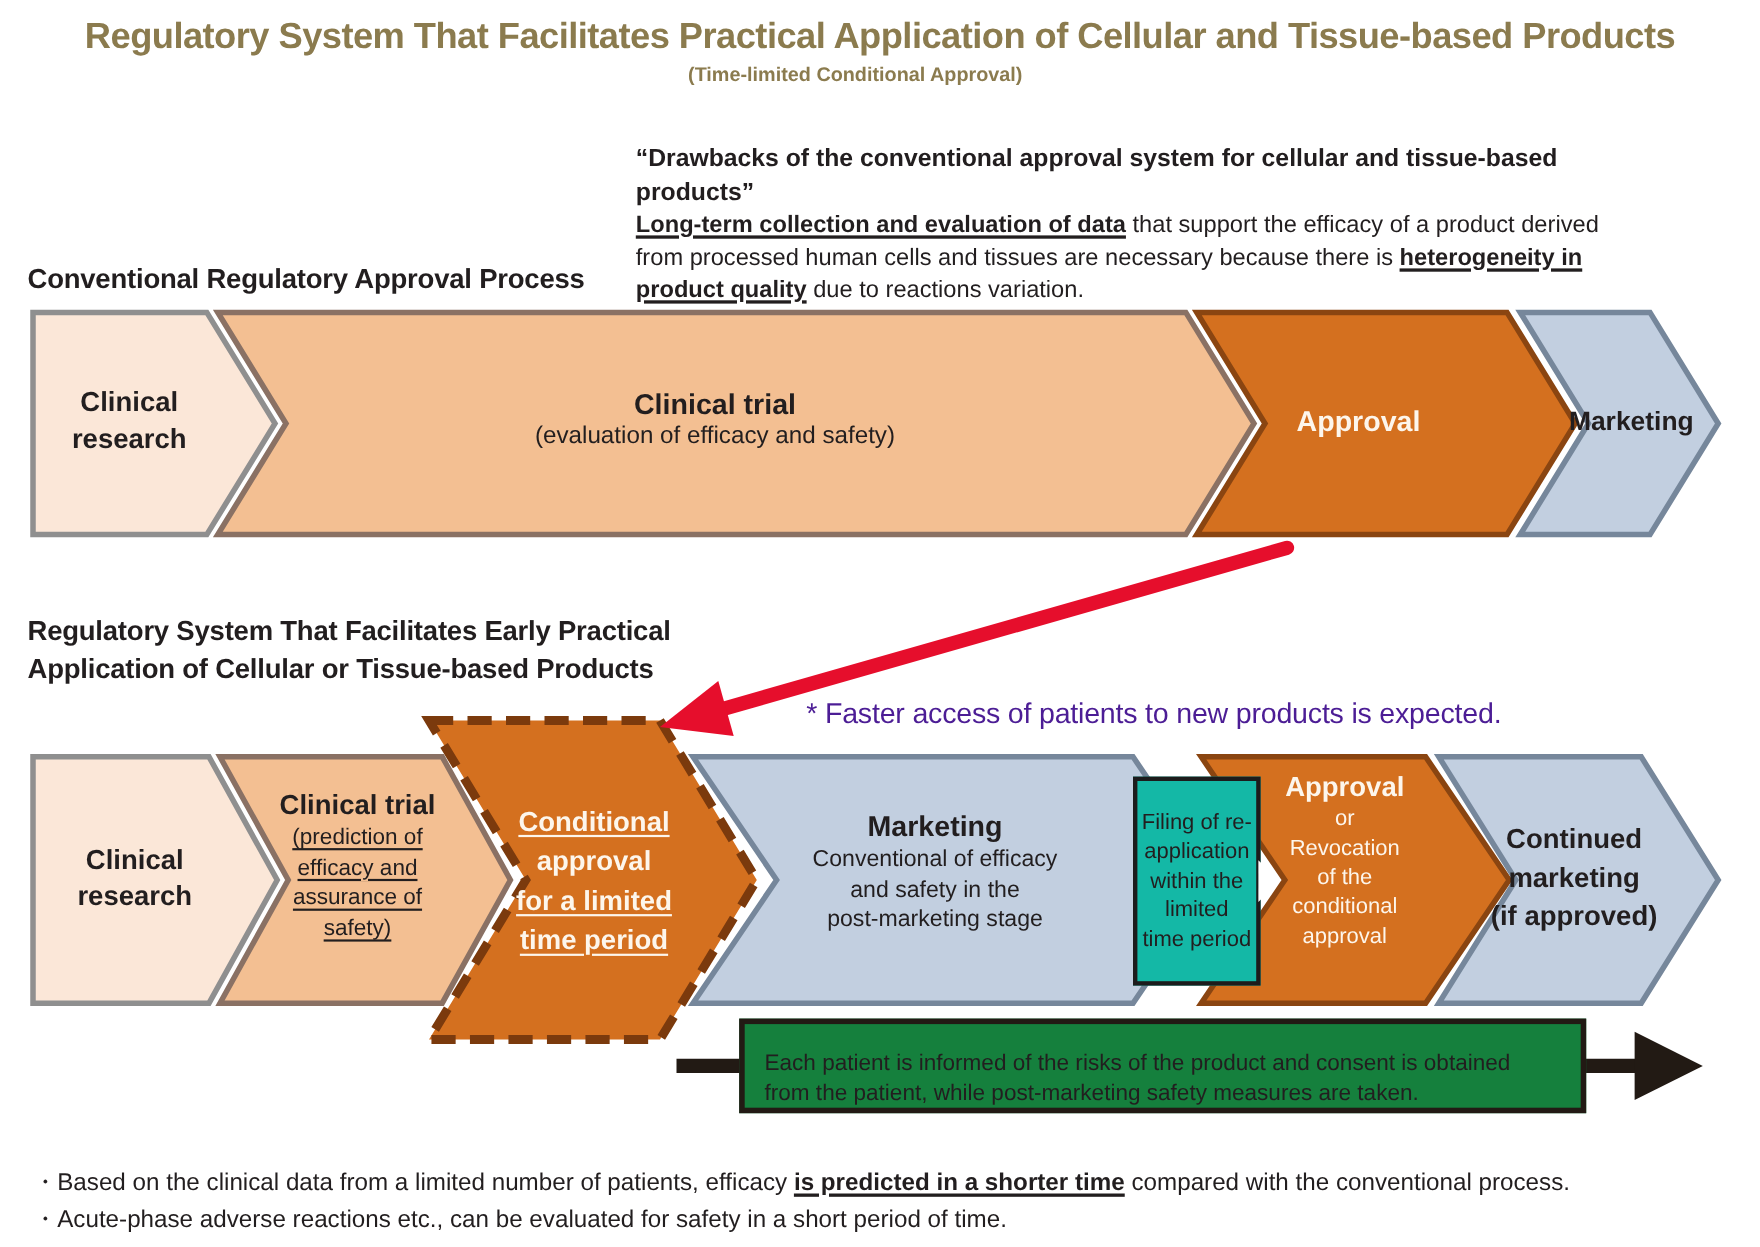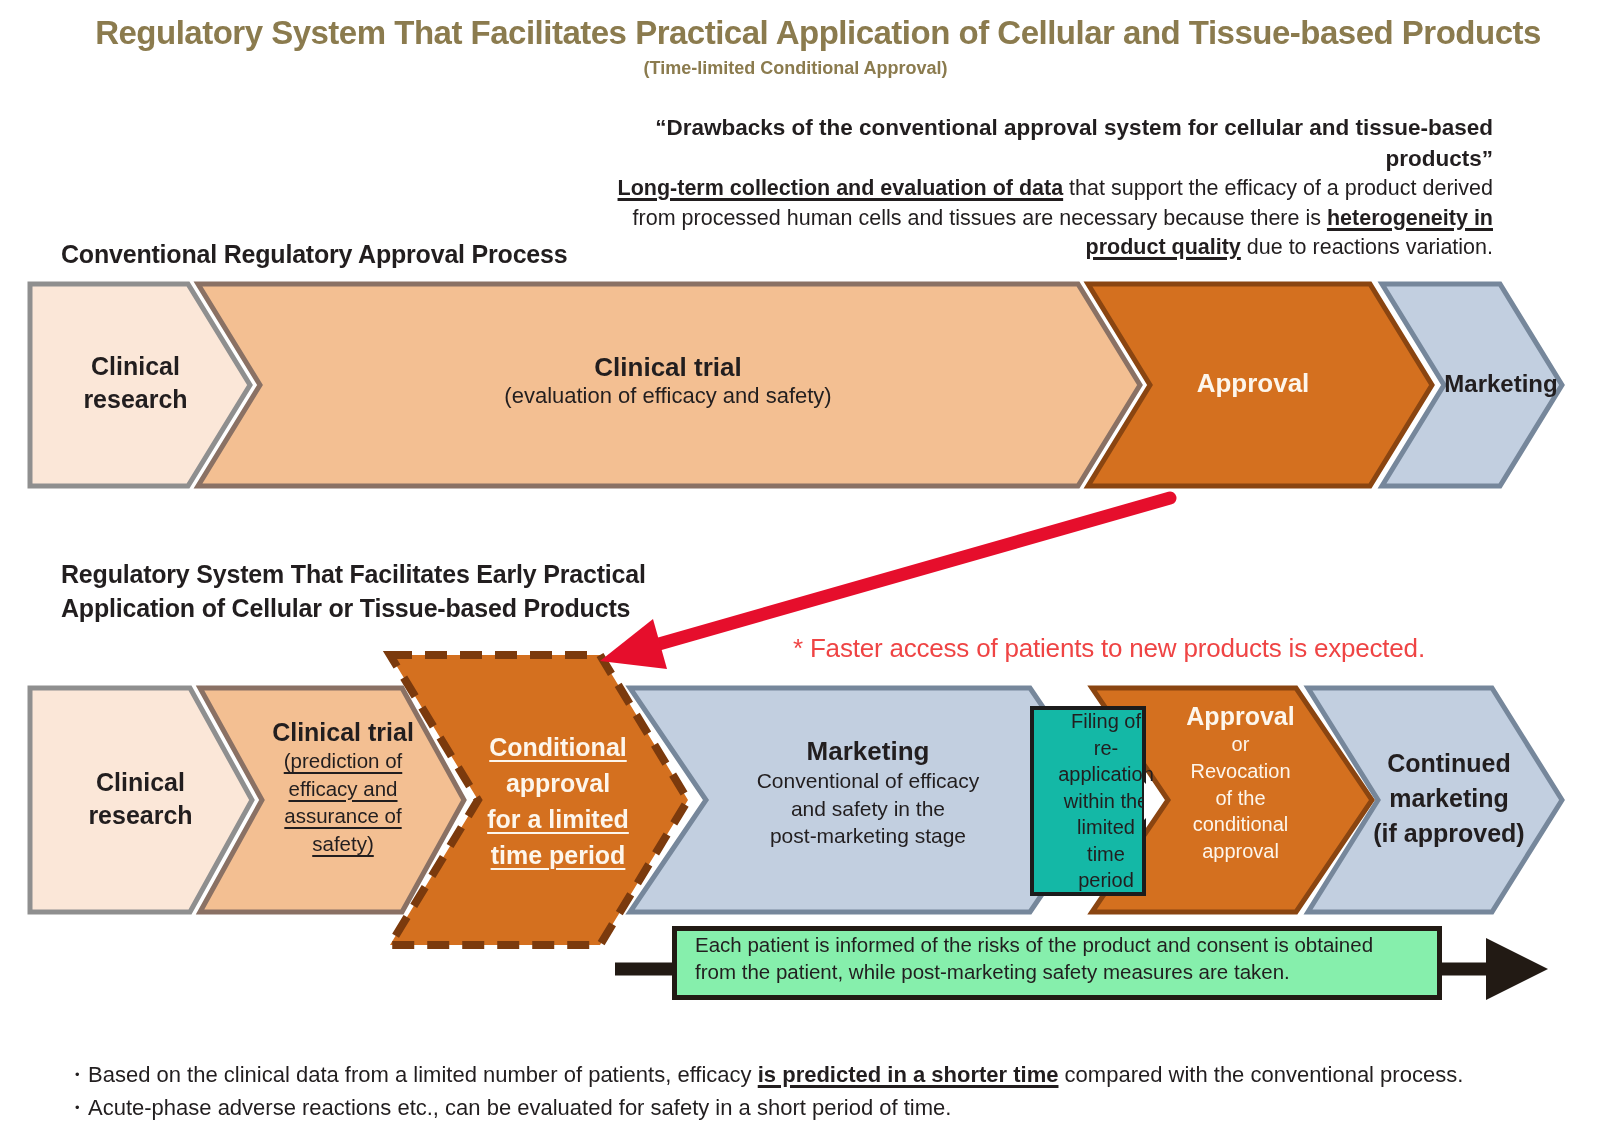--- a/index.html
+++ b/index.html
@@ -1,40 +1,40 @@
 <!DOCTYPE html>
 <html><head>
 <meta charset="utf-8">
 <style>
   html,body{margin:0;padding:0;background:#ffffff;}
   .page{position:relative;width:1600px;height:1134px;background:#ffffff;overflow:hidden;
         font-family:"Liberation Sans",sans-serif;color:#221e1f;}
   .page *{box-sizing:border-box;}
-  .abs{position:absolute;padding-left:36px;}
+  .abs{position:absolute;}
   .ctr{text-align:center;}
   .b{font-weight:bold;}
   .prel{white-space:pre-line;}
   .wht{color:#fdf6ec;}
   .u{text-decoration:underline;text-underline-offset:4px;text-decoration-thickness:2px;}
   .title{left:0;right:0;top:14px;text-align:center;font-size:33px;font-weight:bold;
          color:#8b7b4e;letter-spacing:-0.5px;}
   .subtitle{left:0;width:1555px;top:58px;text-align:center;font-size:18px;font-weight:bold;color:#8b7b4e;}
-  .drawbacks{left:578px;top:112px;width:915px;font-size:21.5px;line-height:1.38;text-align:right;}
+  .drawbacks{left:578px;top:128px;width:915px;font-size:21.5px;line-height:1.38;}
   .drawbacks .hd{font-size:22.5px;}
   .sec-head{font-size:25px;font-weight:bold;letter-spacing:-0.2px;}
   .bu{text-decoration:underline;text-underline-offset:3px;text-decoration-thickness:2.5px;font-weight:bold;}
-  .note{color:#ef4444;font-size:26px;letter-spacing:-0.2px;margin-left:24px;}
+  .note{color:#4c1d95;font-size:26px;letter-spacing:-0.2px;}
   .filing-box{left:1030px;top:706px;width:116px;height:190px;background:#14b8a6;
               border:4px solid #1c1c1c;display:flex;align-items:center;justify-content:center;
               font-size:20px;line-height:1.33;text-align:center;}
   .filing-chevron{left:1144px;top:782px;width:0;height:0;
                   border-top:19px solid transparent;border-bottom:19px solid transparent;
                   border-left:19px solid #ffffff;}
-  .consent-box{left:672px;top:926px;width:770px;height:74px;background:#86efac;
-               border:5px solid #221a14;display:flex;align-items:flex-start;
+  .consent-box{left:672px;top:926px;width:770px;height:86px;background:#15803d;
+               border:5px solid #221a14;display:flex;align-items:flex-end;
                padding:0 18px;font-size:20.5px;line-height:1.32;}
   .footnotes{left:30px;top:1058px;width:1560px;font-size:22px;line-height:1.5;}
   svg{position:absolute;left:0;top:0;}
 </style>
 </head>
 <body>
 
 <div class="page">
 
   <div class="abs title">Regulatory System That Facilitates Practical Application of Cellular and Tissue-based Products</div>

